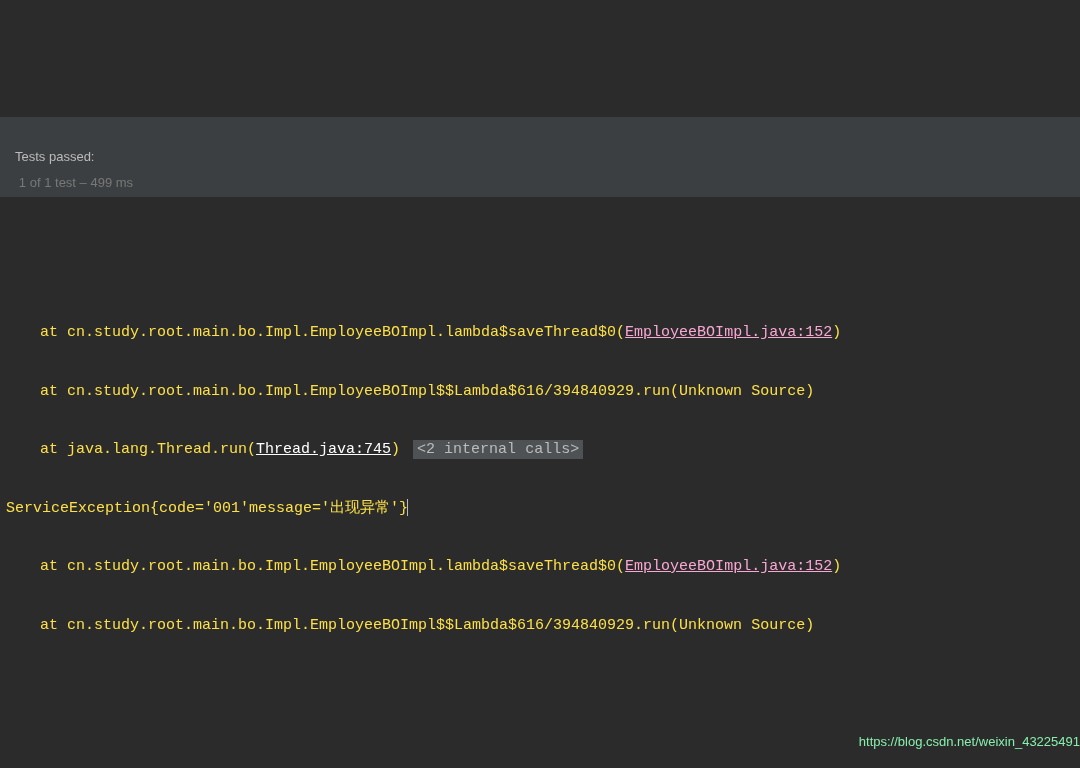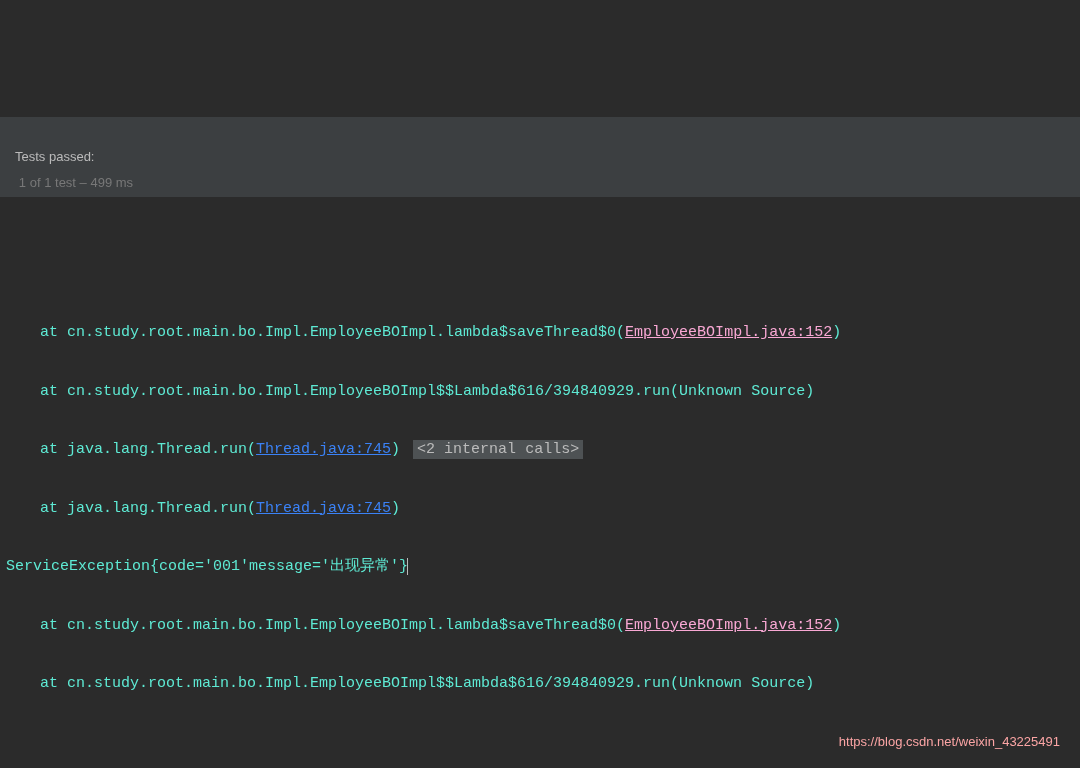--- a/index.html
+++ b/index.html
@@ -31,72 +31,71 @@
       padding: 4px 0;
     }
     .line {
       padding: 0 6px;
       white-space: pre;
     }
     .at-indent {
       padding-left: 40px;
     }
     .red {
-      color: #5eead4;
+      color: #fde047;
     }
     .blue-link {
       color: #f9a8d4;
       text-decoration: underline;
       cursor: pointer;
     }
     .gray-link {
-      color: #3b82f6;
+      color: #ffffff;
       text-decoration: underline;
       cursor: pointer;
     }
     .internal-badge {
       background: #4e5254;
       color: #bbbbbb;
       padding: 1px 4px;
       margin-left: 4px;
     }
     .cursor {
       display: inline-block;
       width: 1px;
       height: 17px;
       background: #bbbbbb;
       vertical-align: middle;
       margin-left: -1px;
     }
     .watermark {
       position: fixed;
       bottom: 14px;
-      right: 20px;
-      color: #fca5a5;
+      right: 0;
+      color: #86efac;
       font-size: 13px;
       font-family: -apple-system, sans-serif;
       pointer-events: none;
     }
   </style>
 </head>
 <body>
 
 
 
 <div class="header">
   <span>Tests passed:</span>
   <span class="dim"> <span>1</span> <span>of</span> <span>1 test</span> <span>–</span> <span>499 ms</span></span>
 </div>
 
 <div class="console">
 
 <div class="line at-indent"><span class="red"><span>at </span><span>cn.study.root.main.bo.Impl.EmployeeBOImpl.lambda$saveThread$0(</span></span><span class="blue-link">EmployeeBOImpl.java:152</span><span class="red">)</span></div>
 <div class="line at-indent"><span class="red"><span>at </span><span>cn.study.root.main.bo.Impl.EmployeeBOImpl$$Lambda$616/394840929.run(Unknown Source)</span></span></div>
 <div class="line at-indent"><span class="red"><span>at </span><span>java.lang.Thread.run(</span></span><span class="gray-link">Thread.java:745</span><span class="red">)</span> <span class="internal-badge">&lt;2 internal calls&gt;</span></div>
-<div class="line at-indent"><span class="red"><span>at </span><span>java.lang.Thread.run(</span></span><span class="gray-link">Thread.java:745</span><span class="red">)</span></div>
 <div class="line"><span class="red">ServiceException{code='001'message='出现异常'}</span><span class="cursor"></span></div>
 <div class="line at-indent"><span class="red"><span>at </span><span>cn.study.root.main.bo.Impl.EmployeeBOImpl.lambda$saveThread$0(</span></span><span class="blue-link">EmployeeBOImpl.java:152</span><span class="red">)</span></div>
 <div class="line at-indent"><span class="red"><span>at </span><span>cn.study.root.main.bo.Impl.EmployeeBOImpl$$Lambda$616/394840929.run(Unknown Source)</span></span></div>
 
 
 
 
 
 
 

